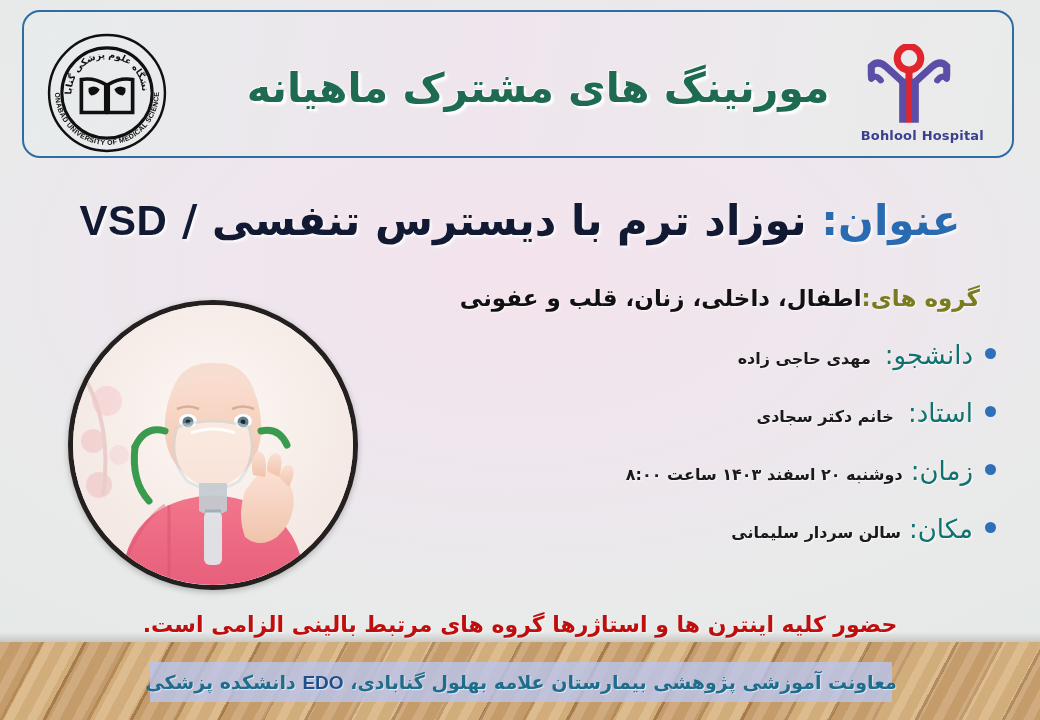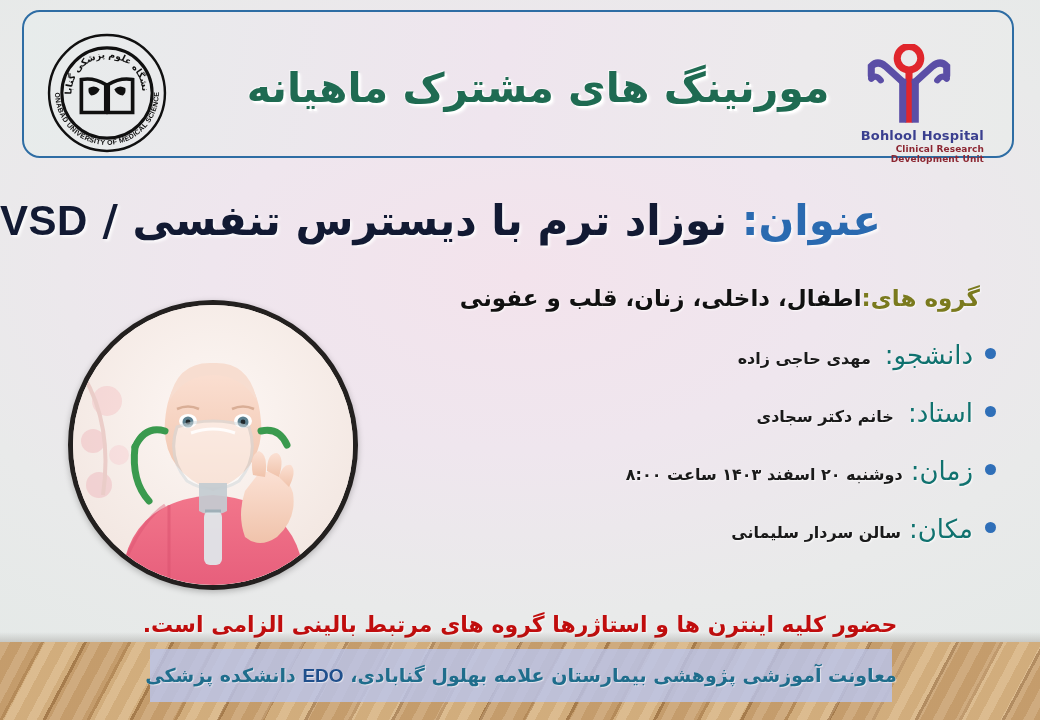--- a/index.html
+++ b/index.html
@@ -31,21 +31,21 @@
 
   
   #logo-left{position:absolute;left:22px;top:20px;width:122px;height:122px;}
   #logo-right{position:absolute;right:28px;top:32px;width:150px;height:120px;text-align:right;}
   #logo-right .mark{display:block;margin:0 auto;}
   #bohlool-name{font-size:13px;font-weight:bold;color:#3a3f8f;margin-top:2px;letter-spacing:.2px;}
   #bohlool-unit{font-size:9px;font-weight:bold;color:#8c2732;margin-top:1px;letter-spacing:.1px;}
 
   
   #main-title{
-    position:absolute;top:196px;left:0;right:0;text-align:left;
+    position:absolute;top:196px;left:0;right:0;text-align:center;
     font-size:42px;font-weight:bold;color:#121a33;white-space:nowrap;
     text-shadow:2px 2px 3px rgba(255,255,255,.85);
   }
   #main-title .label{color:#2a6ab0;}
   #main-title .vsd{font-family:"Liberation Sans",sans-serif;letter-spacing:.5px;}
 
   
   #groups-line{
     position:absolute;top:285px;left:0;right:60px;text-align:right;
     font-size:23px;font-weight:bold;color:#111111;
@@ -107,21 +107,21 @@
     content:"";position:absolute;inset:0;
     background:repeating-linear-gradient(118deg,rgba(255,255,255,.10) 0 9px, rgba(120,80,40,.07) 9px 20px);
   }
   #wood-shadow{
     position:absolute;left:0;bottom:78px;width:1040px;height:10px;
     background:linear-gradient(to bottom, rgba(0,0,0,0) 0%, rgba(60,50,40,.18) 100%);
   }
 
   
   #footer-band{
-    position:absolute;left:150px;bottom:18px;width:742px;height:53px;
+    position:absolute;left:150px;bottom:18px;width:742px;height:40px;
     background:rgba(186,196,235,.82);
     display:flex;align-items:center;justify-content:center;
   }
   #footer-text{
     font-size:19px;font-weight:bold;color:#1f6d8c;white-space:nowrap;
     text-shadow:1px 1px 1px rgba(255,255,255,.6);
   }
   #footer-text .edo{font-family:"Liberation Sans",sans-serif;color:#1f4f8c;}
 </style>
 </head>
@@ -160,21 +160,20 @@
         <circle cx="70" cy="18" r="15" fill="none" stroke="#e0262c" stroke-width="9"></circle>
         <path d="M70 30 L70 100" stroke="#e0262c" stroke-width="9" fill="none"></path>
         <path d="M62 44 L62 100" stroke="#5b4ea6" stroke-width="9" fill="none"></path>
         <path d="M78 44 L78 100" stroke="#5b4ea6" stroke-width="9" fill="none"></path>
         <path d="M62 48 L40 28 Q30 20 22 28 L22 40" stroke="#5b4ea6" stroke-width="9" fill="none" stroke-linecap="round"></path>
         <path d="M78 48 L100 28 Q110 20 118 28 L118 40" stroke="#5b4ea6" stroke-width="9" fill="none" stroke-linecap="round"></path>
         <path d="M34 46 Q28 38 22 44" stroke="#5b4ea6" stroke-width="8" fill="none" stroke-linecap="round"></path>
         <path d="M106 46 Q112 38 118 44" stroke="#5b4ea6" stroke-width="8" fill="none" stroke-linecap="round"></path>
       </svg>
       <div id="bohlool-name">Bohlool Hospital</div>
-      <div id="bohlool-unit">Clinical Research Development Unit</div>
     </div>
   </div>
 
   <div id="main-title">
     <span class="label">عنوان:</span>
     <span class="ttext">نوزاد ترم با دیسترس تنفسی /</span>
     <span class="vsd">VSD</span>
   </div>
 
   <div id="groups-line">

